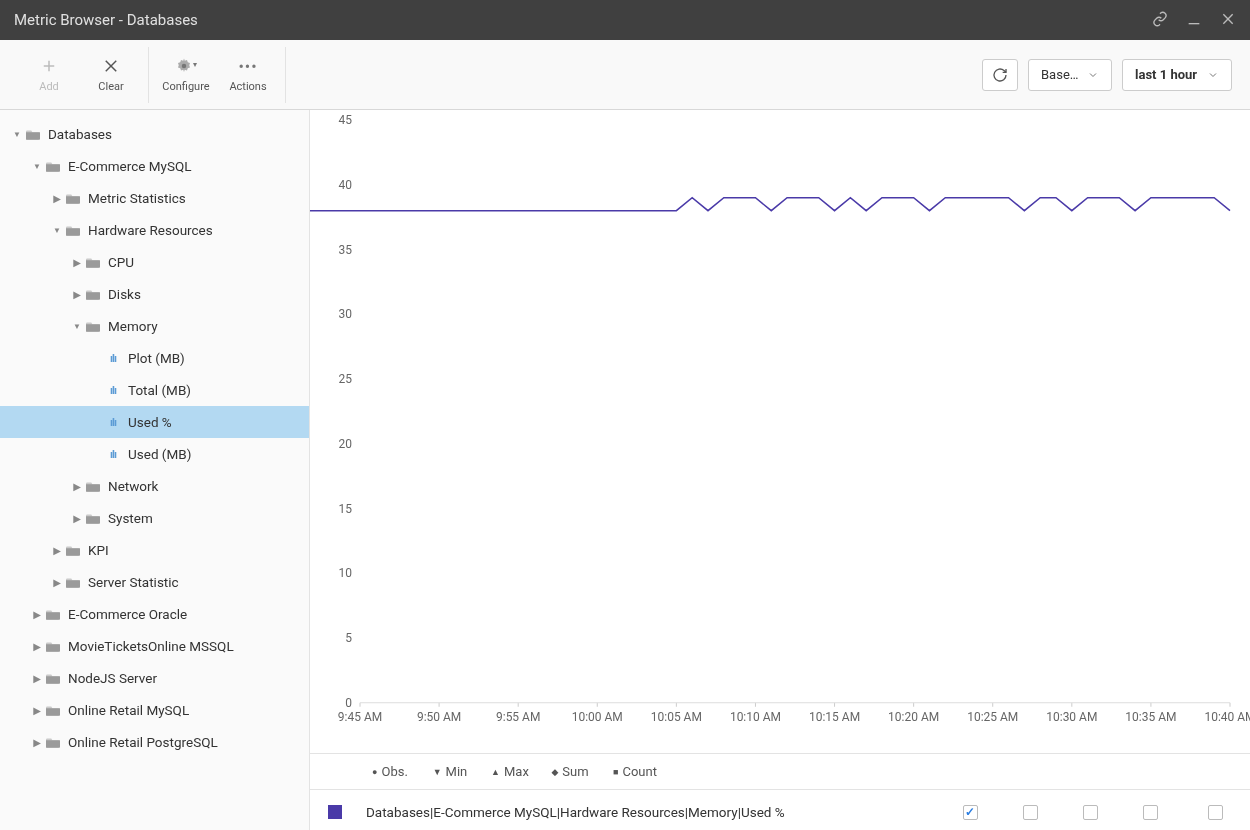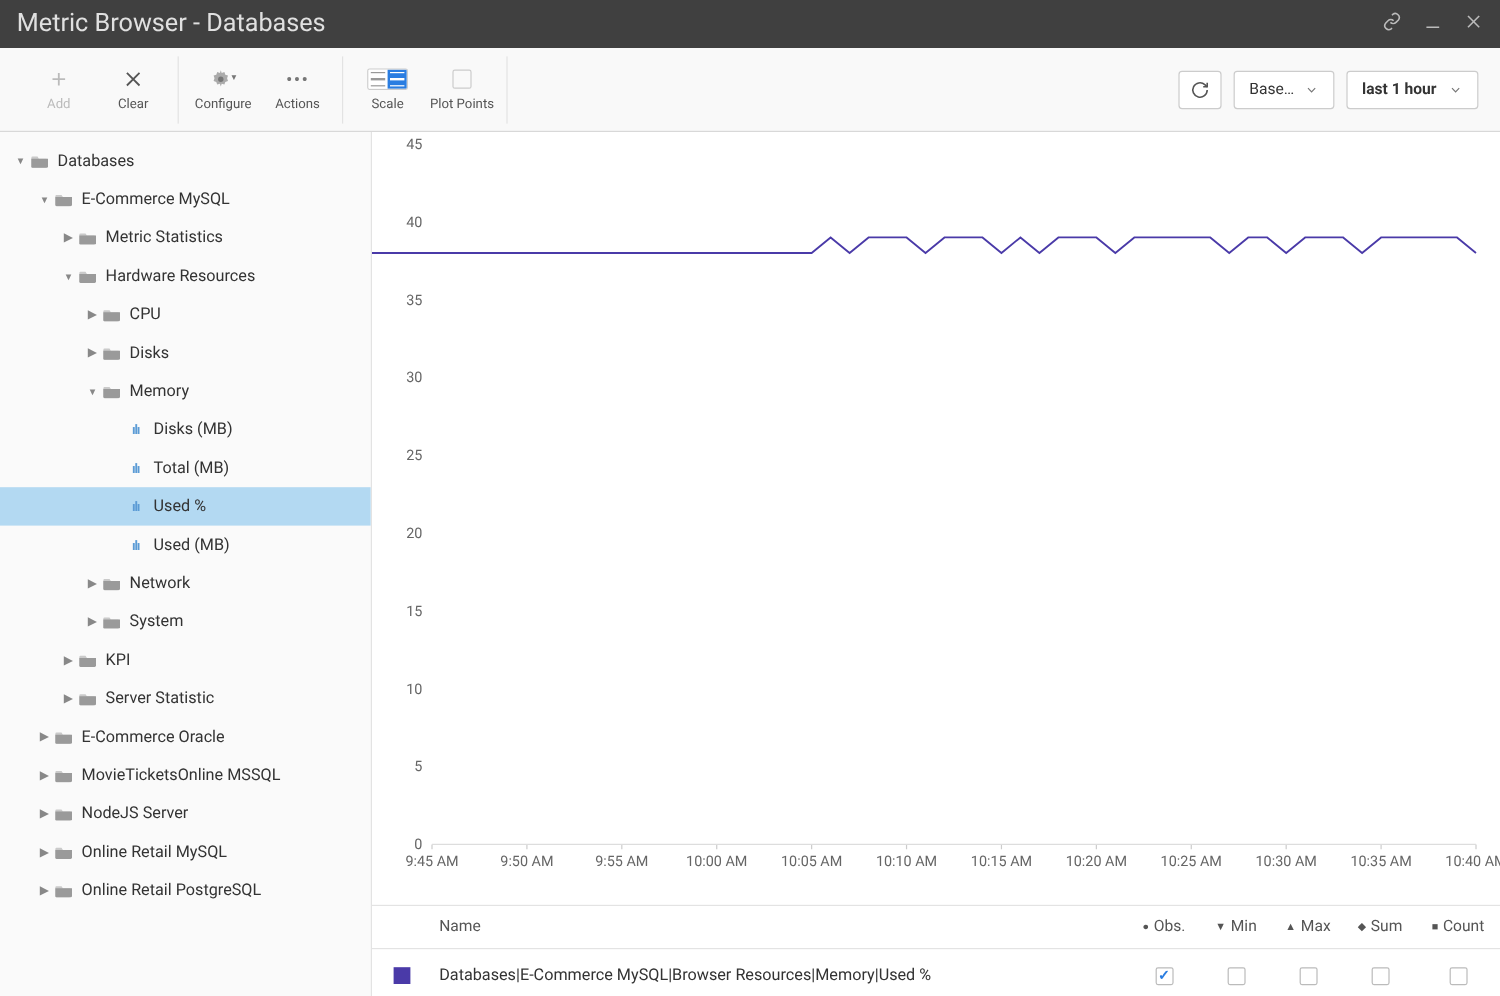--- a/index.html
+++ b/index.html
@@ -1,18 +1,18 @@
 <!DOCTYPE html>
 <html><head>
 <meta charset="utf-8">
 <style>
   * { box-sizing: border-box; margin: 0; padding: 0; }
   body { font-family: -apple-system, BlinkMacSystemFont, "Segoe UI", Roboto, Helvetica, Arial, sans-serif; font-size: 13px; color: #333; background: #fff; width: 1250px; height: 830px; overflow: hidden; }
   .titlebar { background: #404040; color: #e0e0e0; height: 40px; display: flex; align-items: center; padding: 0 14px; }
-  .titlebar .title { font-size: 21px; flex: 1; }
+  .titlebar .title { font-size: 15px; flex: 1; }
   .titlebar .win-icons { display: flex; gap: 18px; align-items: center; color: #bbb; }
   .titlebar .win-icons svg { width: 16px; height: 16px; }
   .toolbar { background: #f9f9f9; border-bottom: 1px solid #d8d8d8; height: 70px; display: flex; align-items: center; padding: 0 12px; }
   .tool-group { display: flex; align-items: stretch; height: 56px; border-right: 1px solid #e3e3e3; padding: 0 6px; }
   .tool-item { width: 62px; display: flex; flex-direction: column; align-items: center; justify-content: center; font-size: 11px; color: #555; gap: 4px; cursor: pointer; }
   .tool-item.disabled { color: #bbb; }
   .tool-item .ico { height: 20px; display: flex; align-items: center; justify-content: center; }
   .tool-item svg { width: 18px; height: 18px; }
   .toolbar-spacer { flex: 1; }
   .toolbar-right { display: flex; align-items: center; gap: 10px; padding-right: 6px; }
@@ -93,45 +93,20 @@
           </svg>
           <span style="font-size:8px;color:#777;position:relative;top:-2px;">▾</span>
         </div>
       <span>Configure</span>
     </div>
     <div class="tool-item">
       <div class="ico" style="color:#777;font-size:16px;letter-spacing:1px;">•••</div>
       <span>Actions</span>
     </div>
   </div>
-  <div class="tool-group">
-    <div class="tool-item">
-      <div class="ico">
-        <div class="scale-toggle">
-          <div style="background:#fff;">
-              <span style="background:#999;height:2px;margin:2px;"></span>
-              <span style="background:#999;height:2px;margin:2px;"></span>
-              <span style="background:#999;height:2px;margin:2px;"></span>
-            </div>
-          <div style="background:#2a7de1;">
-              <span style="background:#fff;height:2px;margin:2px;"></span>
-              <span style="background:#fff;height:2px;margin:2px;"></span>
-              <span style="background:#fff;height:2px;margin:2px;"></span>
-            </div>
-        </div>
-      </div>
-      <span>Scale</span>
-    </div>
-    <div class="tool-item">
-      <div class="ico">
-          <div class="plot-chk"></div>
-        </div>
-      <span>Plot Points</span>
-    </div>
-  </div>
   <div class="toolbar-spacer"></div>
   <div class="toolbar-right">
     <div class="btn icon-only">
       <svg viewBox="0 0 24 24" width="16" height="16" fill="none" stroke="#555" stroke-width="2">
           <path d="M21 12a9 9 0 1 1-3-6.7L21 8"></path>
           <path d="M21 3v5h-5"></path>
         </svg>
     </div>
     <div class="btn" style="width:84px;">
       <span style="flex:1;overflow:hidden;text-overflow:ellipsis;">Baseline…</span>
@@ -218,21 +193,21 @@
             <path d="M0 7h24v11a2 2 0 0 1-2 2H2a2 2 0 0 1-2-2z"></path>
           </svg>
         </span>
         <span class="label">Memory</span>
       </div>
       <div class="tree-row" style="padding-left: 90px;">
         <span class="arrow"></span>
         <span class="node-icon">
           <span class="metric-ico">ılı</span>
         </span>
-        <span class="label">Disks (MB)</span>
+        <span class="label">Plot (MB)</span>
       </div>
       <div class="tree-row" style="padding-left: 90px;">
         <span class="arrow"></span>
         <span class="node-icon">
           <span class="metric-ico">ılı</span>
         </span>
         <span class="label">Total (MB)</span>
       </div>
       <div class="tree-row selected" style="padding-left: 90px;">
         <span class="arrow"></span>
@@ -376,21 +351,20 @@
           <line x1="840.9090909090909" x2="840.9090909090909" y1="590" y2="594" stroke="#ccc"></line>
           <text x="920" y="608" text-anchor="middle" font-size="12" fill="#666">10:40 AM</text>
           <line x1="920" x2="920" y1="590" y2="594" stroke="#ccc"></line>
           <line x1="50" x2="920" y1="590" y2="590" stroke="#ddd"></line>
           <path d="M-10.900000000000006 100.22222222222223 L2.5454545454545467 100.22222222222223 L18.363636363636367 100.22222222222223 L34.18181818181819 100.22222222222223 L50 100.22222222222223 L65.81818181818181 100.22222222222223 L81.63636363636363 100.22222222222223 L97.45454545454545 100.22222222222223 L113.27272727272727 100.22222222222223 L129.0909090909091 100.22222222222223 L144.9090909090909 100.22222222222223 L160.72727272727272 100.22222222222223 L176.54545454545453 100.22222222222223 L192.36363636363637 100.22222222222223 L208.1818181818182 100.22222222222223 L224 100.22222222222223 L239.8181818181818 100.22222222222223 L255.63636363636363 100.22222222222223 L271.45454545454544 100.22222222222223 L287.27272727272725 100.22222222222223 L303.09090909090907 100.22222222222223 L318.9090909090909 100.22222222222223 L334.72727272727275 100.22222222222223 L350.54545454545456 100.22222222222223 L366.3636363636364 100.22222222222223 L382.1818181818182 87.33333333333331 L398 100.22222222222223 L413.8181818181818 87.33333333333331 L429.6363636363636 87.33333333333331 L445.45454545454544 87.33333333333331 L461.27272727272725 100.22222222222223 L477.09090909090907 87.33333333333331 L492.9090909090909 87.33333333333331 L508.7272727272727 87.33333333333331 L524.5454545454545 100.22222222222223 L540.3636363636363 87.33333333333331 L556.1818181818181 100.22222222222223 L572 87.33333333333331 L587.8181818181818 87.33333333333331 L603.6363636363636 87.33333333333331 L619.4545454545455 100.22222222222223 L635.2727272727273 87.33333333333331 L651.0909090909091 87.33333333333331 L666.9090909090909 87.33333333333331 L682.7272727272727 87.33333333333331 L698.5454545454546 87.33333333333331 L714.3636363636364 100.22222222222223 L730.1818181818182 87.33333333333331 L746 87.33333333333331 L761.8181818181819 100.22222222222223 L777.6363636363636 87.33333333333331 L793.4545454545454 87.33333333333331 L809.2727272727273 87.33333333333331 L825.090909090909 100.22222222222223 L840.9090909090909 87.33333333333331 L856.7272727272727 87.33333333333331 L872.5454545454545 87.33333333333331 L888.3636363636364 87.33333333333331 L904.1818181818181 87.33333333333331 L920 100.22222222222223 " fill="none" stroke="#4a3aa8" stroke-width="1.5"></path>
         </svg>
     </div>
     <div class="table-area">
       <div class="table-header">
         <div class="col-swatch"></div>
-        <div class="col-name">Name</div>
         <div class="col-stat">
             <span style="font-size:9px;">●</span>
             <span>Obs.</span>
           </div>
         <div class="col-stat">
             <span style="font-size:9px;">▼</span>
             <span>Min</span>
           </div>
         <div class="col-stat">
             <span style="font-size:9px;">▲</span>
@@ -402,21 +376,21 @@
           </div>
         <div class="col-stat" style="width:70px;">
             <span style="font-size:9px;">■</span>
             <span>Count</span>
           </div>
       </div>
       <div class="table-row">
         <div class="col-swatch">
             <div class="swatch"></div>
           </div>
-        <div class="col-name">Databases|E-Commerce MySQL|Browser Resources|Memory|Used %</div>
+        <div class="col-name">Databases|E-Commerce MySQL|Hardware Resources|Memory|Used %</div>
         <div class="col-stat">
             <div class="chk checked"></div>
           </div>
         <div class="col-stat">
             <div class="chk"></div>
           </div>
         <div class="col-stat">
             <div class="chk"></div>
           </div>
         <div class="col-stat">

